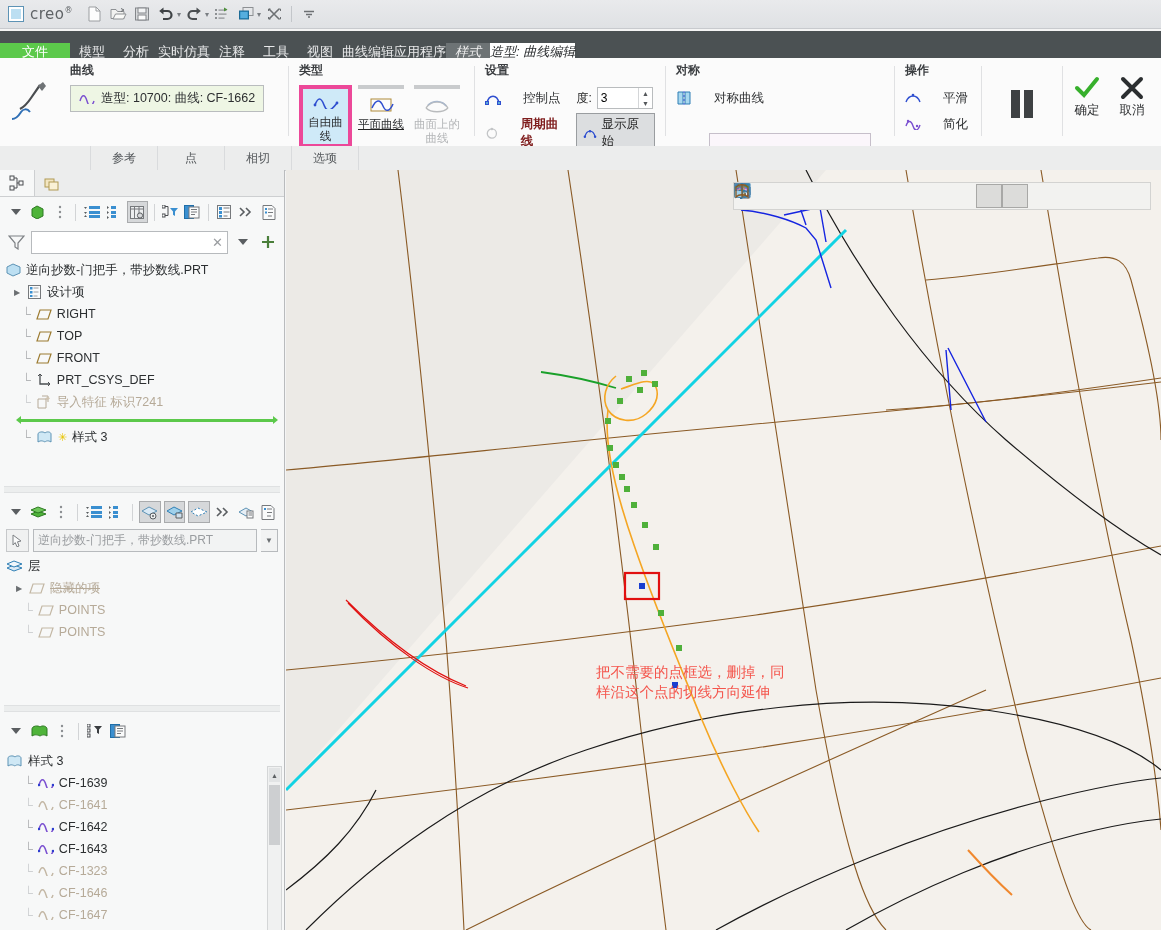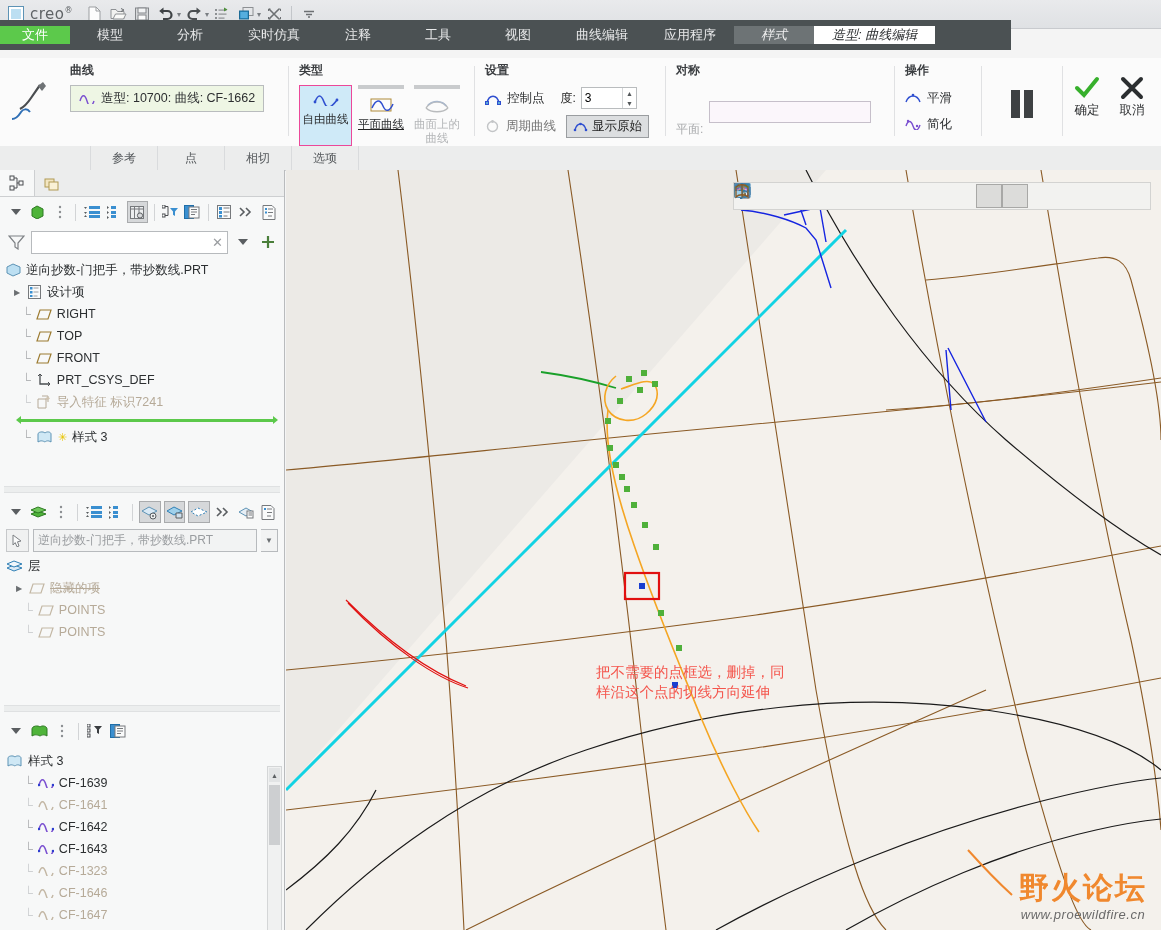--- a/index.html
+++ b/index.html
@@ -23,46 +23,46 @@
   .qat{display:flex;align-items:center;gap:2px;height:26px;}
   .qbtn{width:22px;height:22px;display:flex;align-items:center;justify-content:center;
      color:#5a5e62;position:relative;}
   .qbtn svg{display:block;}
   .qsep{width:1px;height:16px;background:#c3c6ca;margin:0 4px;}
   .caret{font-size:8px;color:#7a7e82;margin-left:-2px;}
   .title-text{position:absolute;left:0;right:0;text-align:center;width:1161px;
      font-size:12.5px;color:#3a3d40;pointer-events:none;}
 
   
-  .ribbon-tabs{position:absolute;left:0;top:20px;width:1011px;height:30px;
-    background:#4b5153;display:flex;align-items:center;font-size:13px;}
+  .ribbon-tabs{position:absolute;left:0;top:31px;width:1161px;height:30px;
+    background:#4b5153;display:flex;align-items:flex-end;font-size:13px;}
   .rtab{display:flex;align-items:center;justify-content:center;color:#e8e9ea;
-    padding:0 18px;min-width:44px;cursor:default;}
+    padding:0 0;min-width:44px;cursor:default;}
   .rtab.file{background:#5cc94b;color:#fff;font-weight:normal;width:70px;padding:0;}
   .rtab.style{background:#6d7375;font-style:italic;color:#f0f0f0;}
   .rtab.active{background:#ffffff;color:#2a2d2f;font-style:italic;}
 
   
   .ribbon{position:absolute;left:0;top:58px;width:1161px;height:88px;
      background:#fbfbfb;border-bottom:1px solid #d9dadc;display:flex;}
   .rb-left{width:60px;display:flex;align-items:center;justify-content:center;}
   .grp{position:relative;padding:4px 10px 0 10px;height:88px;box-sizing:border-box;}
   .grp-sep{width:1px;background:#e0e1e3;margin:8px 0 10px 0;}
   .grp-title{font-size:12px;color:#3a3d40;font-weight:bold;margin-bottom:6px;}
   .chip{display:inline-flex;align-items:center;gap:6px;background:#eef6e4;
      border:1px solid #b9bcbe;padding:4px 8px;font-size:12.5px;color:#2d2f31;}
   .typecell{width:54px;display:flex;flex-direction:column;align-items:center;
      font-size:11.5px;color:#2d2f31;padding-top:2px;line-height:1.25;text-align:center;}
   .typecell .ic{height:24px;display:flex;align-items:center;justify-content:center;}
-  .typecell.sel{background:#cfeaf8;border:1px solid #ec4899;}
+  .typecell.sel{background:#cfeaf8;border:4px solid #ec4899;}
   .typecell.dim{color:#b3b5b7;}
   .toprail{height:4px;background:#c9cbcd;width:46px;margin:0 auto 2px auto;}
-  .rowitem{display:flex;align-items:center;gap:6px;font-size:12.5px;color:#2d2f31;
+  .rowitem{display:flex;align-items:center;gap:22px;font-size:12.5px;color:#2d2f31;
      height:26px;}
-  .rowitem.dim{color:#737373;}
+  .rowitem.dim{color:#7f1d1d;font-weight:bold;}
   .spin{display:inline-flex;align-items:center;border:1px solid #b9bcbe;background:#fff;
      height:20px;}
   .spin input{border:0;outline:0;width:34px;height:18px;font-size:12px;padding:0 3px;
      font-family:inherit;background:transparent;}
   .spin .arrows{display:flex;flex-direction:column;width:13px;border-left:1px solid #d4d6d8;
      height:20px;justify-content:space-around;align-items:center;}
   .spin .arrows span{font-size:7px;color:#53575a;line-height:7px;}
   .btn-toggle{display:inline-flex;align-items:center;gap:4px;border:1px solid #9a9da0;
      background:#dcdee0;padding:2px 6px;font-size:12.5px;}
   .plane-row{display:flex;align-items:center;gap:6px;margin-top:6px;}
@@ -325,20 +325,27 @@
               <circle cx="13" cy="10" r="1.3" fill="#2f4fd0"></circle>
             </svg>
           <span>显示原始</span>
         </div>
       </div>
     </div>
     <div class="grp-sep"></div>
 
     <div class="grp" style="width:228px;">
       <div class="grp-title">对称</div>
+      <div class="rowitem">
+        <svg width="16" height="14" viewBox="0 0 16 14">
+            <path d="M2 1h5v12H2zM9 1h5v12H9z" fill="#a9d8ef" stroke="#2f7fb5"></path>
+            <path d="M8 0v14" stroke="#2f4fd0" stroke-dasharray="2 2"></path>
+          </svg>
+        <span>对称曲线</span>
+      </div>
       <div class="plane-row">
         <span style="color:#a9abad;margin-top:36px;">平面:</span>
         <span class="plane-in"></span>
       </div>
     </div>
     <div class="grp-sep"></div>
 
     <div class="grp" style="width:86px;">
       <div class="grp-title">操作</div>
       <div class="rowitem">
@@ -1007,19 +1014,15 @@
           <svg width="16" height="16" viewBox="0 0 16 16">
             <path d="M2 14V4c3-3 9-3 12 0v10c-3-3-9-3-12 0z" fill="none" stroke="#8a5a25" stroke-width="1.3"></path>
             <path d="M8 1.5v13" stroke="#8a5a25" stroke-width="1.3"></path>
           </svg>
         </div>
     </div>
 
     <div class="annot">把不需要的点框选，删掉，同
 样沿这个点的切线方向延伸</div>
 
-    <div class="wm">
-      <div class="cn">野火论坛</div>
-      <div class="url">www.proewildfire.cn</div>
-    </div>
   </div>
 
 </div>
 
 </body></html>

